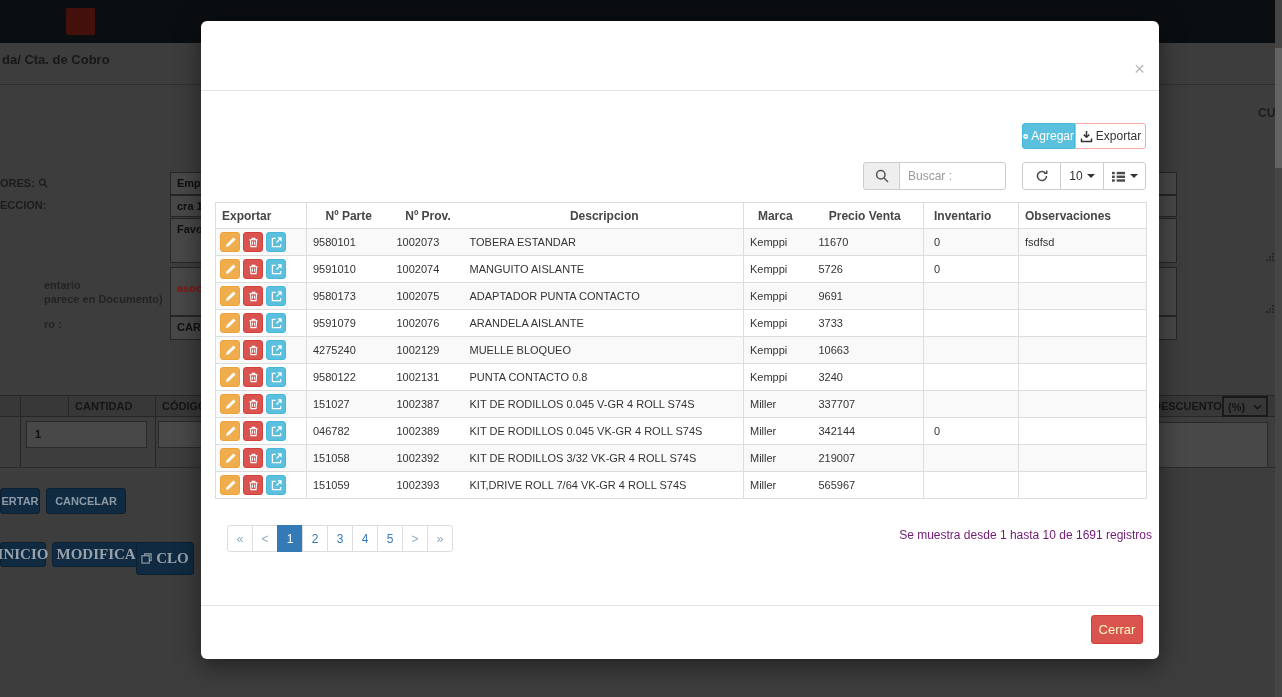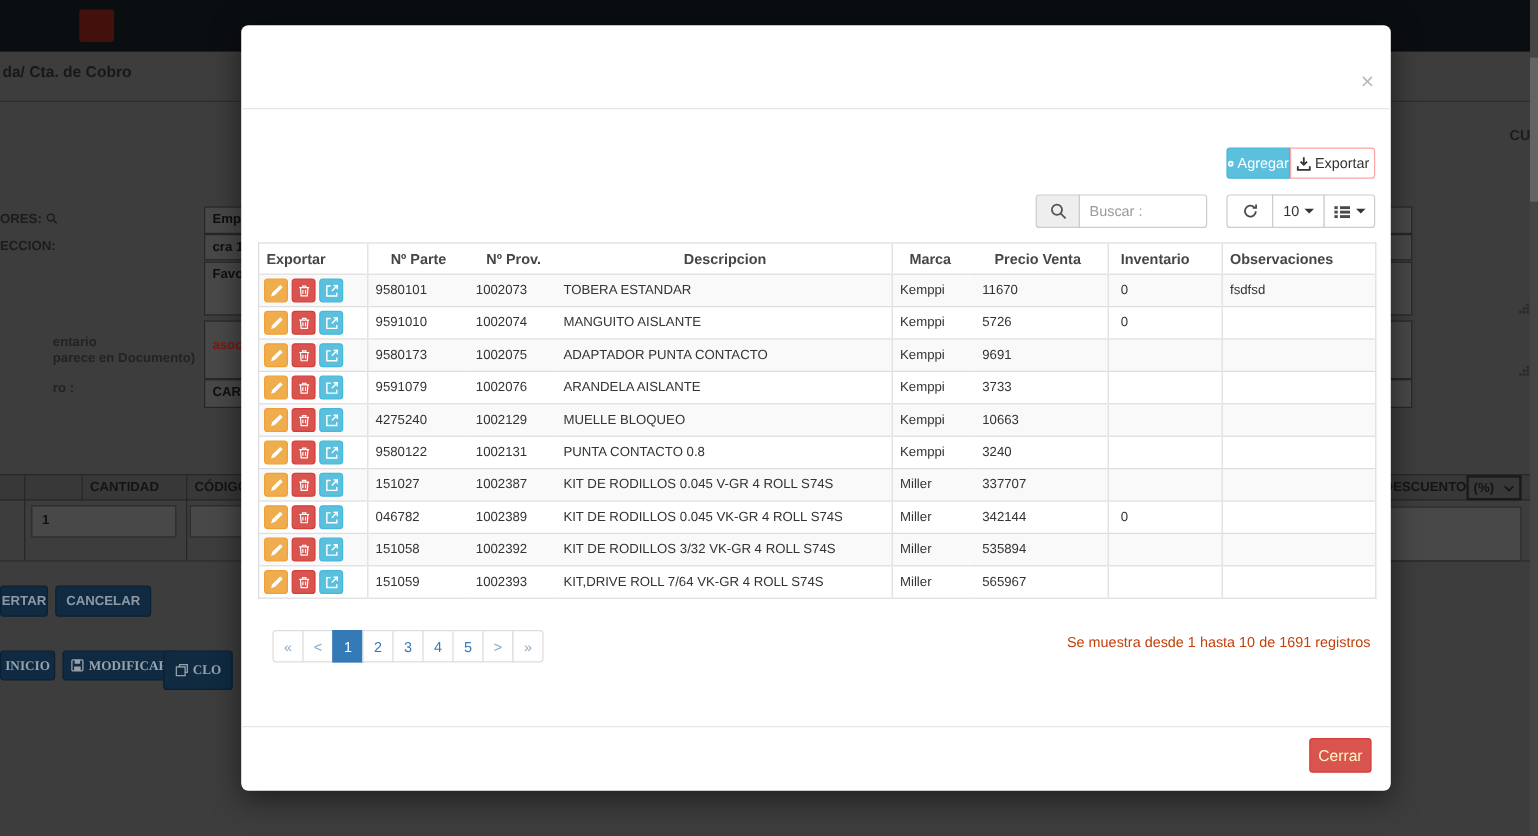--- a/index.html
+++ b/index.html
@@ -27,21 +27,21 @@
   .vline { position:absolute; width:1px; background:#272727; }
   .hline { position:absolute; height:1px; background:#2c2c2c; }
   .bg-input { position:absolute; background:#484848; border:1px solid #2a2a2a; color:#101010;
               font-size:11px; font-weight:bold; padding:6px 8px; }
   .descuento-select { position:absolute; left:1222px; top:396px; width:46px; height:21px; border:2px solid #1a1a1a;
                       display:flex; align-items:center; justify-content:space-between; padding:0 4px;
                       color:#141414; font-size:11px; font-weight:bold; }
 
   .bg-btn { position:absolute; background:#0f2a41; border:1px solid #0b2133; border-radius:3px; color:#8d99a5;
             font-size:11px; font-weight:bold; display:flex; align-items:center; justify-content:center; gap:4px; }
-  .bg-btn.serif { font-family:"Liberation Serif", serif; font-size:11px; font-weight:600; color:#97a2ac; }
+  .bg-btn.serif { font-family:"Liberation Serif", serif; font-size:15px; font-weight:600; color:#97a2ac; }
 
   .scroll-track { position:absolute; right:0; top:0; width:7px; height:697px; background:#454545; }
   .scroll-thumb { position:absolute; right:0; top:48px; width:7px; height:120px; background:#636363; }
 
   
   .modal { position:absolute; left:201px; top:21px; width:958px; height:638px; background:#ffffff;
            border-radius:6px; box-shadow:0 6px 24px rgba(0,0,0,0.5); z-index:10; }
   .modal-title { position:absolute; left:13px; top:15px; font-size:15px; }
   .modal-title .t1 { color:#4a6d96; font-weight:bold; }
   .modal-title .t2 { color:#b3bcc7; font-weight:normal; }
@@ -87,21 +87,21 @@
   .abtn.share { background:#5bc0de; border-color:#46b8da; }
 
   .pagination { position:absolute; left:26px; top:504px; display:flex; }
   .page-item { min-width:26px; height:27px; padding:0 8px; background:#fff; border:1px solid #ddd; margin-left:-1px;
                display:flex; align-items:center; justify-content:center; font-size:12px; color:#337ab7; cursor:pointer; }
   .page-item:first-child { border-radius:3px 0 0 3px; margin-left:0; }
   .page-item:last-child { border-radius:0 3px 3px 0; }
   .page-item.nav { color:#8da9c4; }
   .page-item.active { background:#337ab7; border-color:#337ab7; color:#fff; }
 
-  .table-info { position:absolute; right:17px; top:507px; font-size:12px; color:#c2410c; }
+  .table-info { position:absolute; right:7px; top:507px; font-size:12px; color:#701a75; }
 
   .modal-foot-sep { position:absolute; left:0; top:584px; width:958px; height:1px; background:#e5e5e5; }
   .btn-cerrar { position:absolute; left:890px; top:594px; width:52px; height:29px; background:#d9534f;
                 border:1px solid #d43f3a; border-radius:3px; color:#fef9c3; font-size:13px;
                 display:flex; align-items:center; justify-content:center; cursor:pointer; }
 </style>
 </head>
 <body>
 
 <div id="screen">
@@ -446,21 +446,21 @@
               </button><button class="abtn share">
                 <svg width="11" height="11" viewBox="0 0 12 12">
                   <path d="M10.5 7.5v3h-9v-9H5" fill="none" stroke="#fff" stroke-width="1.3"></path>
                   <path d="M7.5 1h3.5v3.5M10.8 1.2L6 6" fill="none" stroke="#fff" stroke-width="1.3"></path>
                 </svg>
               </button></td>
             <td class="c-parte bl">151058</td>
             <td class="c-prov">1002392</td>
             <td class="c-desc">KIT DE RODILLOS 3/32 VK-GR 4 ROLL S74S</td>
             <td class="c-marca bl">Miller</td>
-            <td class="c-precio">535894</td>
+            <td class="c-precio">219007</td>
             <td class="c-inv bl"></td>
             <td class="c-obs bl"></td>
           </tr>
           <tr>
             <td class="td-actions"><button class="abtn edit">
                 <svg width="11" height="11" viewBox="0 0 12 12">
                   <path d="M1 11l1-3.4L9.3.5l2.2 2.2L4.4 9.9 1 11z" fill="#fff"></path>
                 </svg>
               </button><button class="abtn del">
                 <svg width="11" height="11" viewBox="0 0 12 12">

